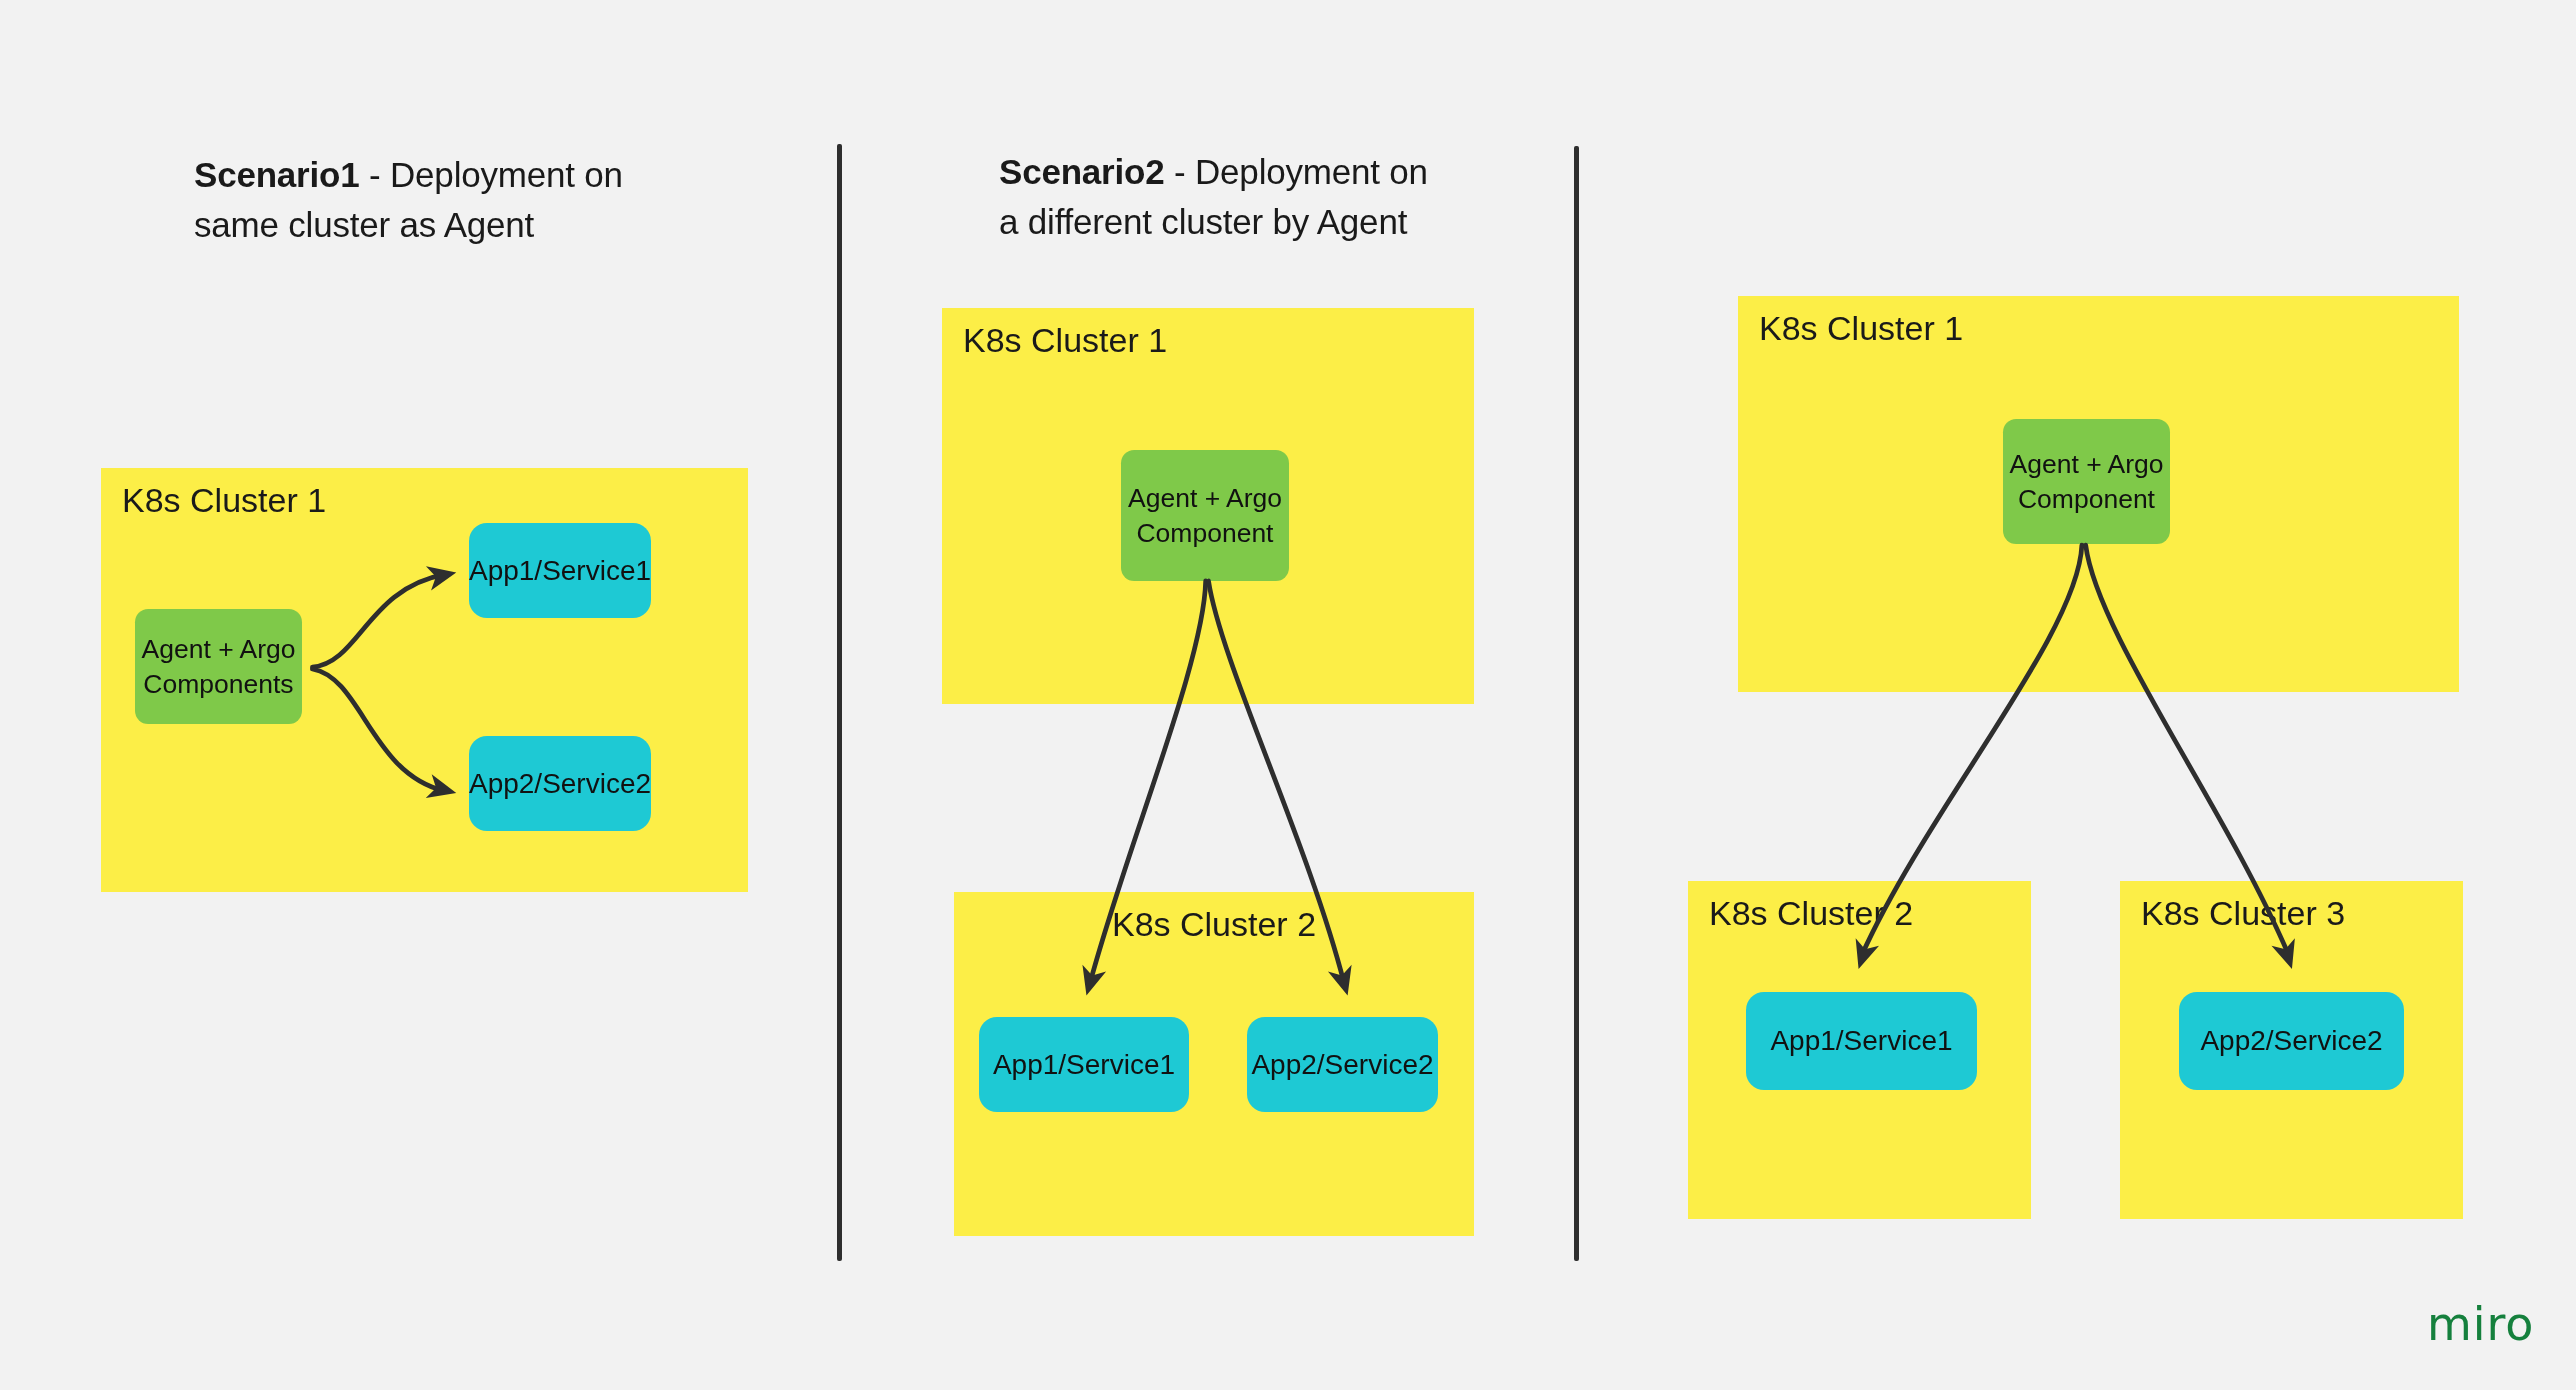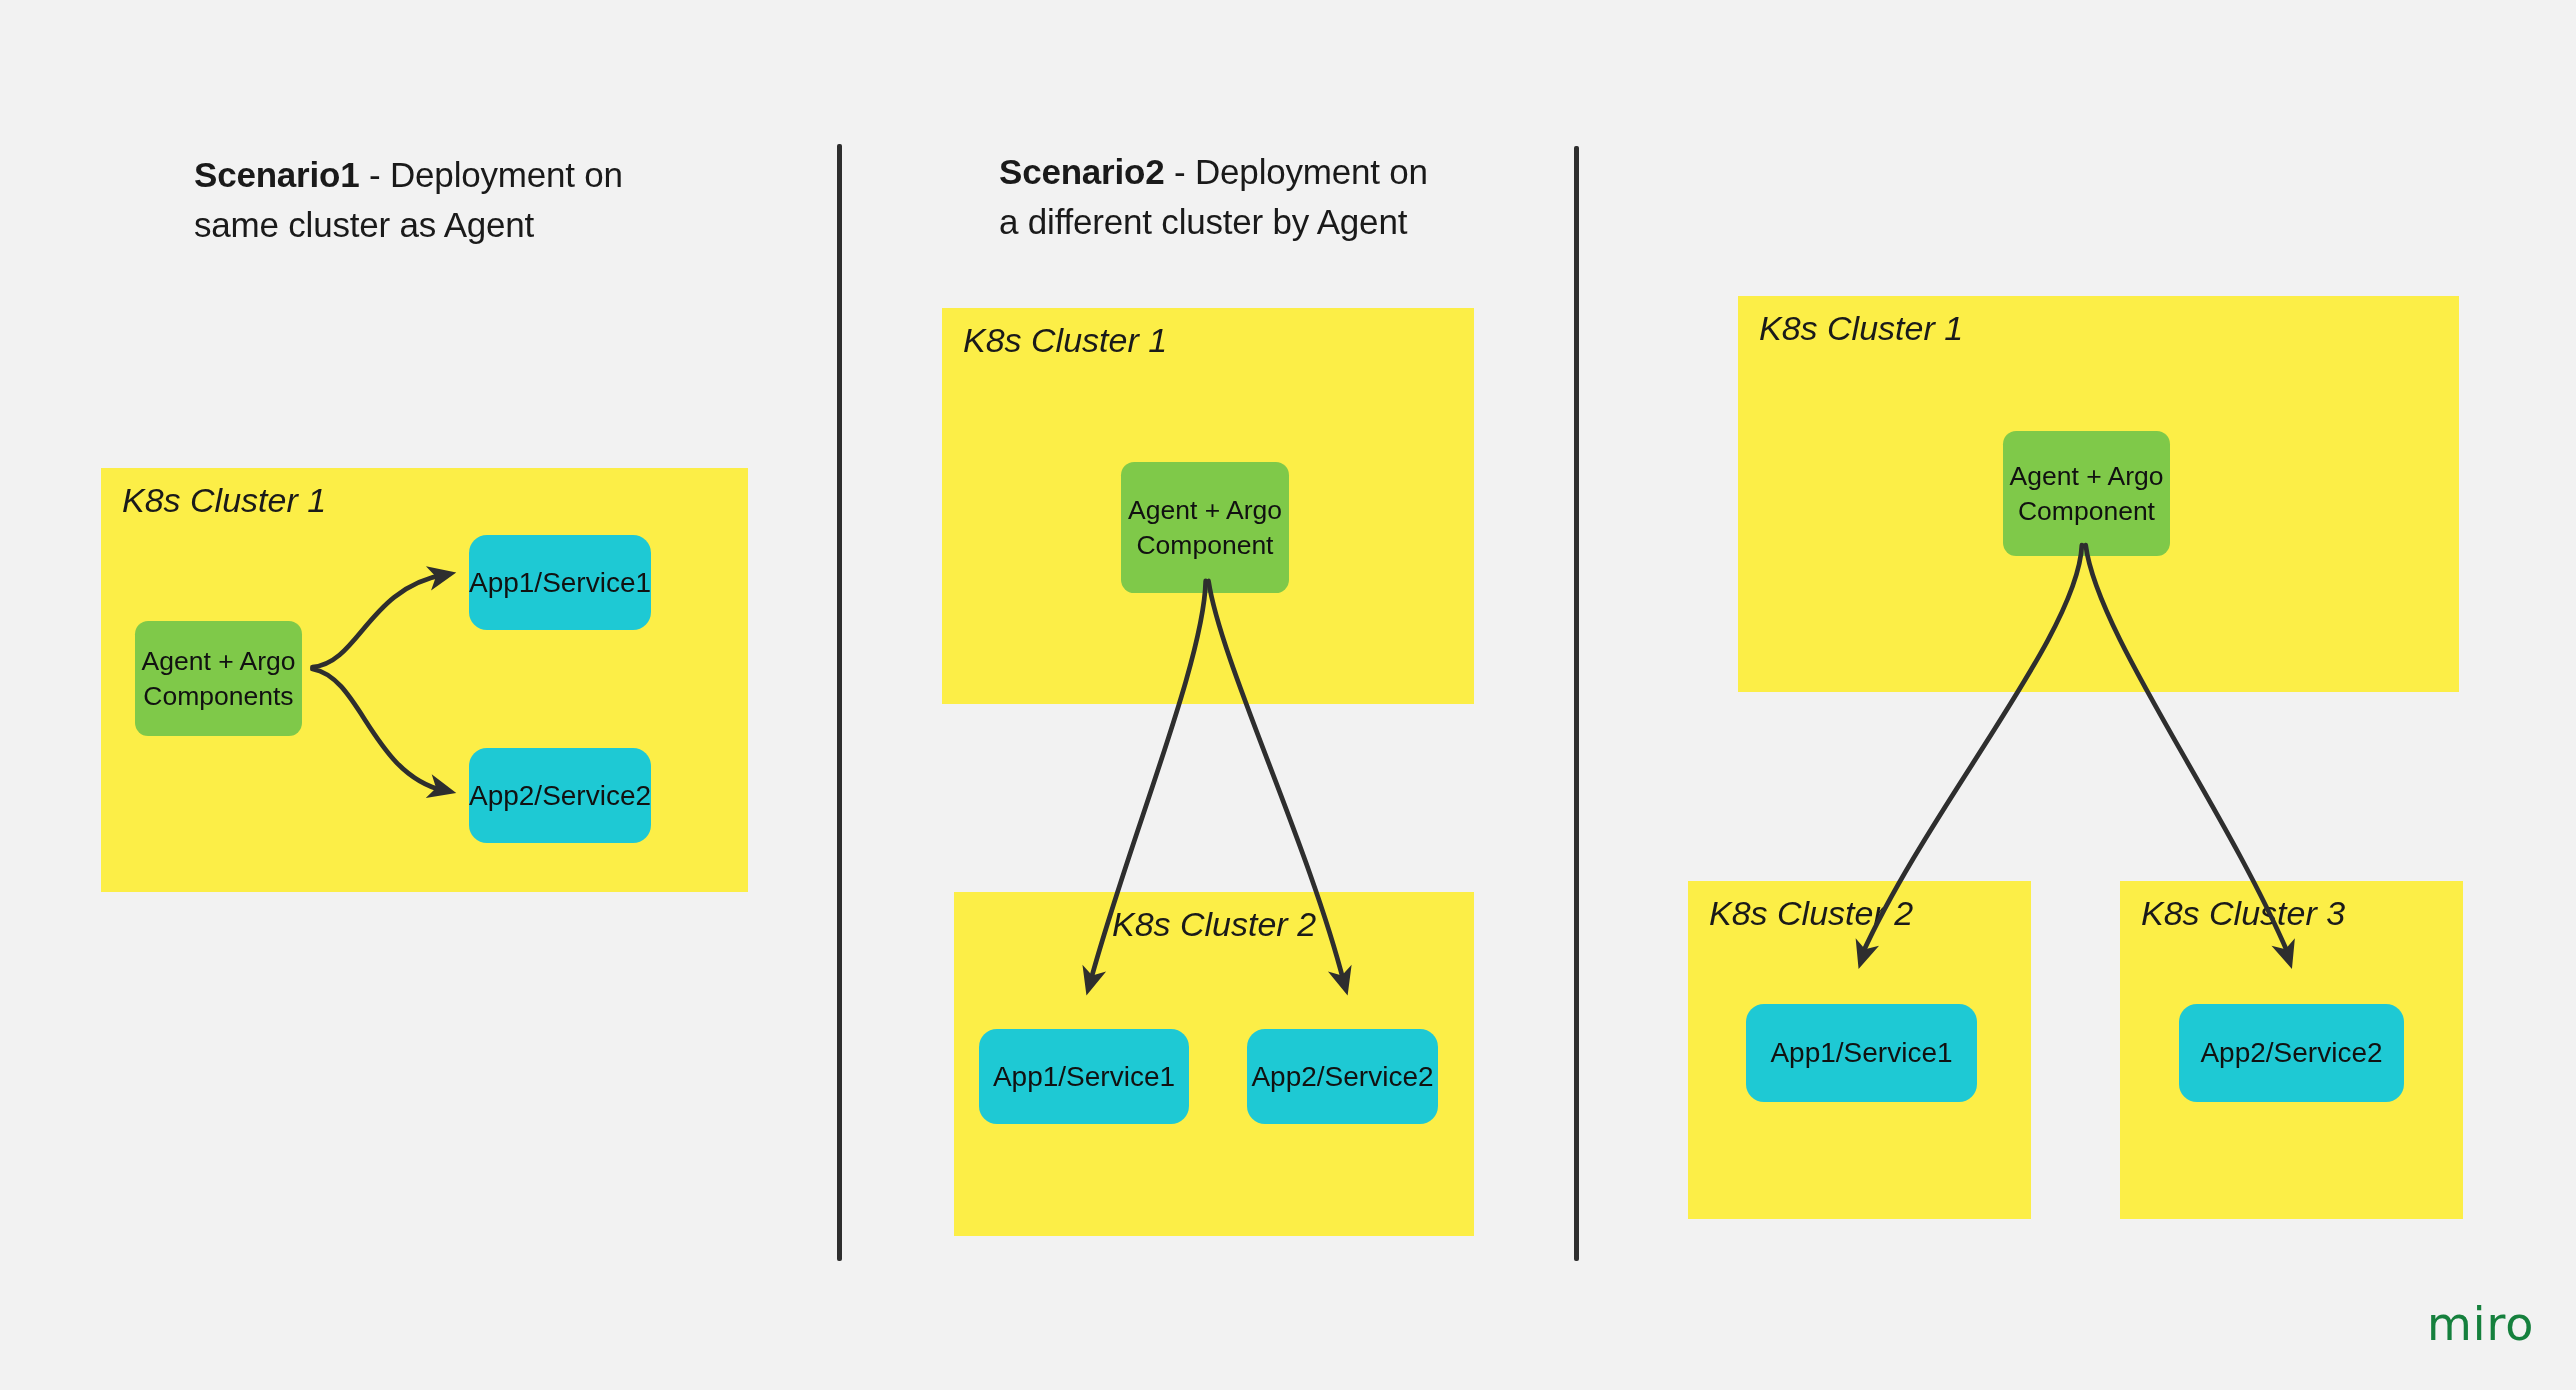--- a/index.html
+++ b/index.html
@@ -38,21 +38,20 @@
     position: absolute;
     width: 4.7px;
     background: #2e2e2e;
     border-radius: 1.9px;
   }
 
   
   .cluster {
     position: absolute;
     background: #fcee47;
-    font-style: italic;
   }
   .cluster-label {
     position: absolute;
     font-size: 34px;
     color: #1a1a1a;
     white-space: nowrap;
   }
   .cluster-label.left {
     left: 21px;
     top: 13.2px;
@@ -67,21 +66,20 @@
   
   .node {
     position: absolute;
     display: flex;
     align-items: center;
     justify-content: center;
     text-align: center;
     color: #111111;
     box-sizing: border-box;
     white-space: pre-line;
-    margin-top: 12px;
   }
   .node.agent {
     background: #7fc949;
     border-radius: 13.2px;
     font-size: 26.5px;
     line-height: 1.3;
   }
   .node.app {
     background: #1ec9d4;
     border-radius: 18px;

